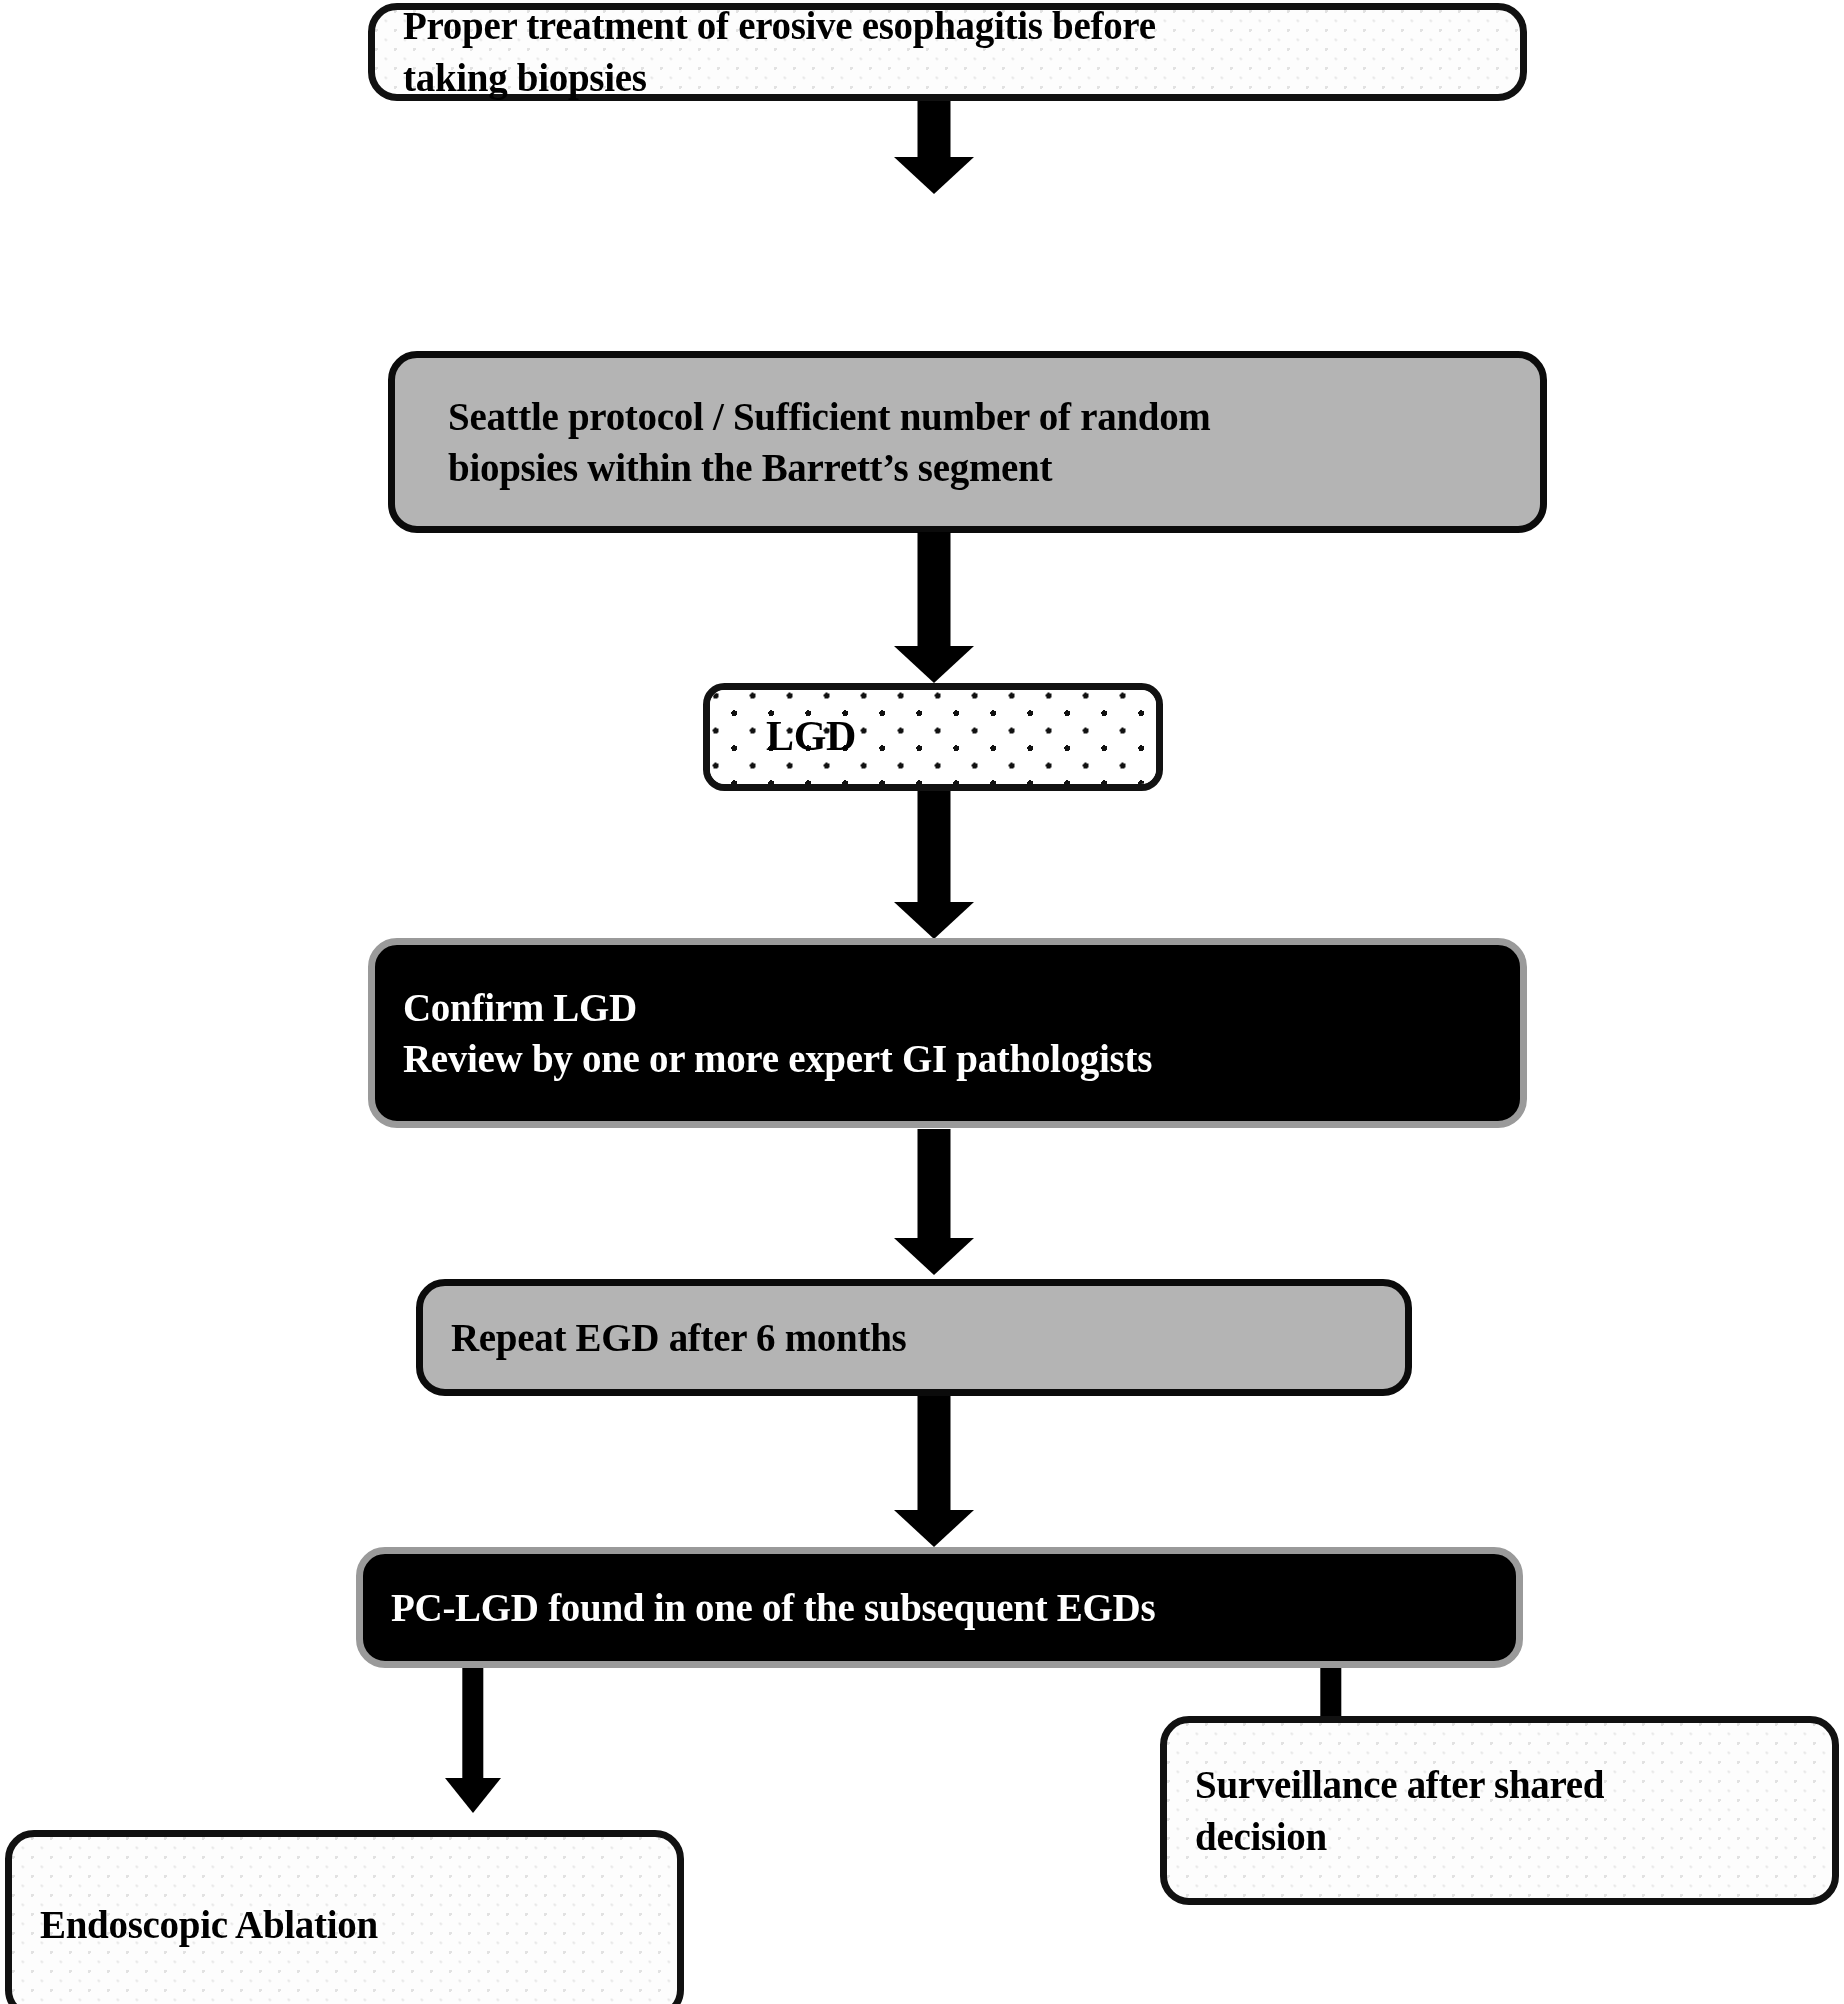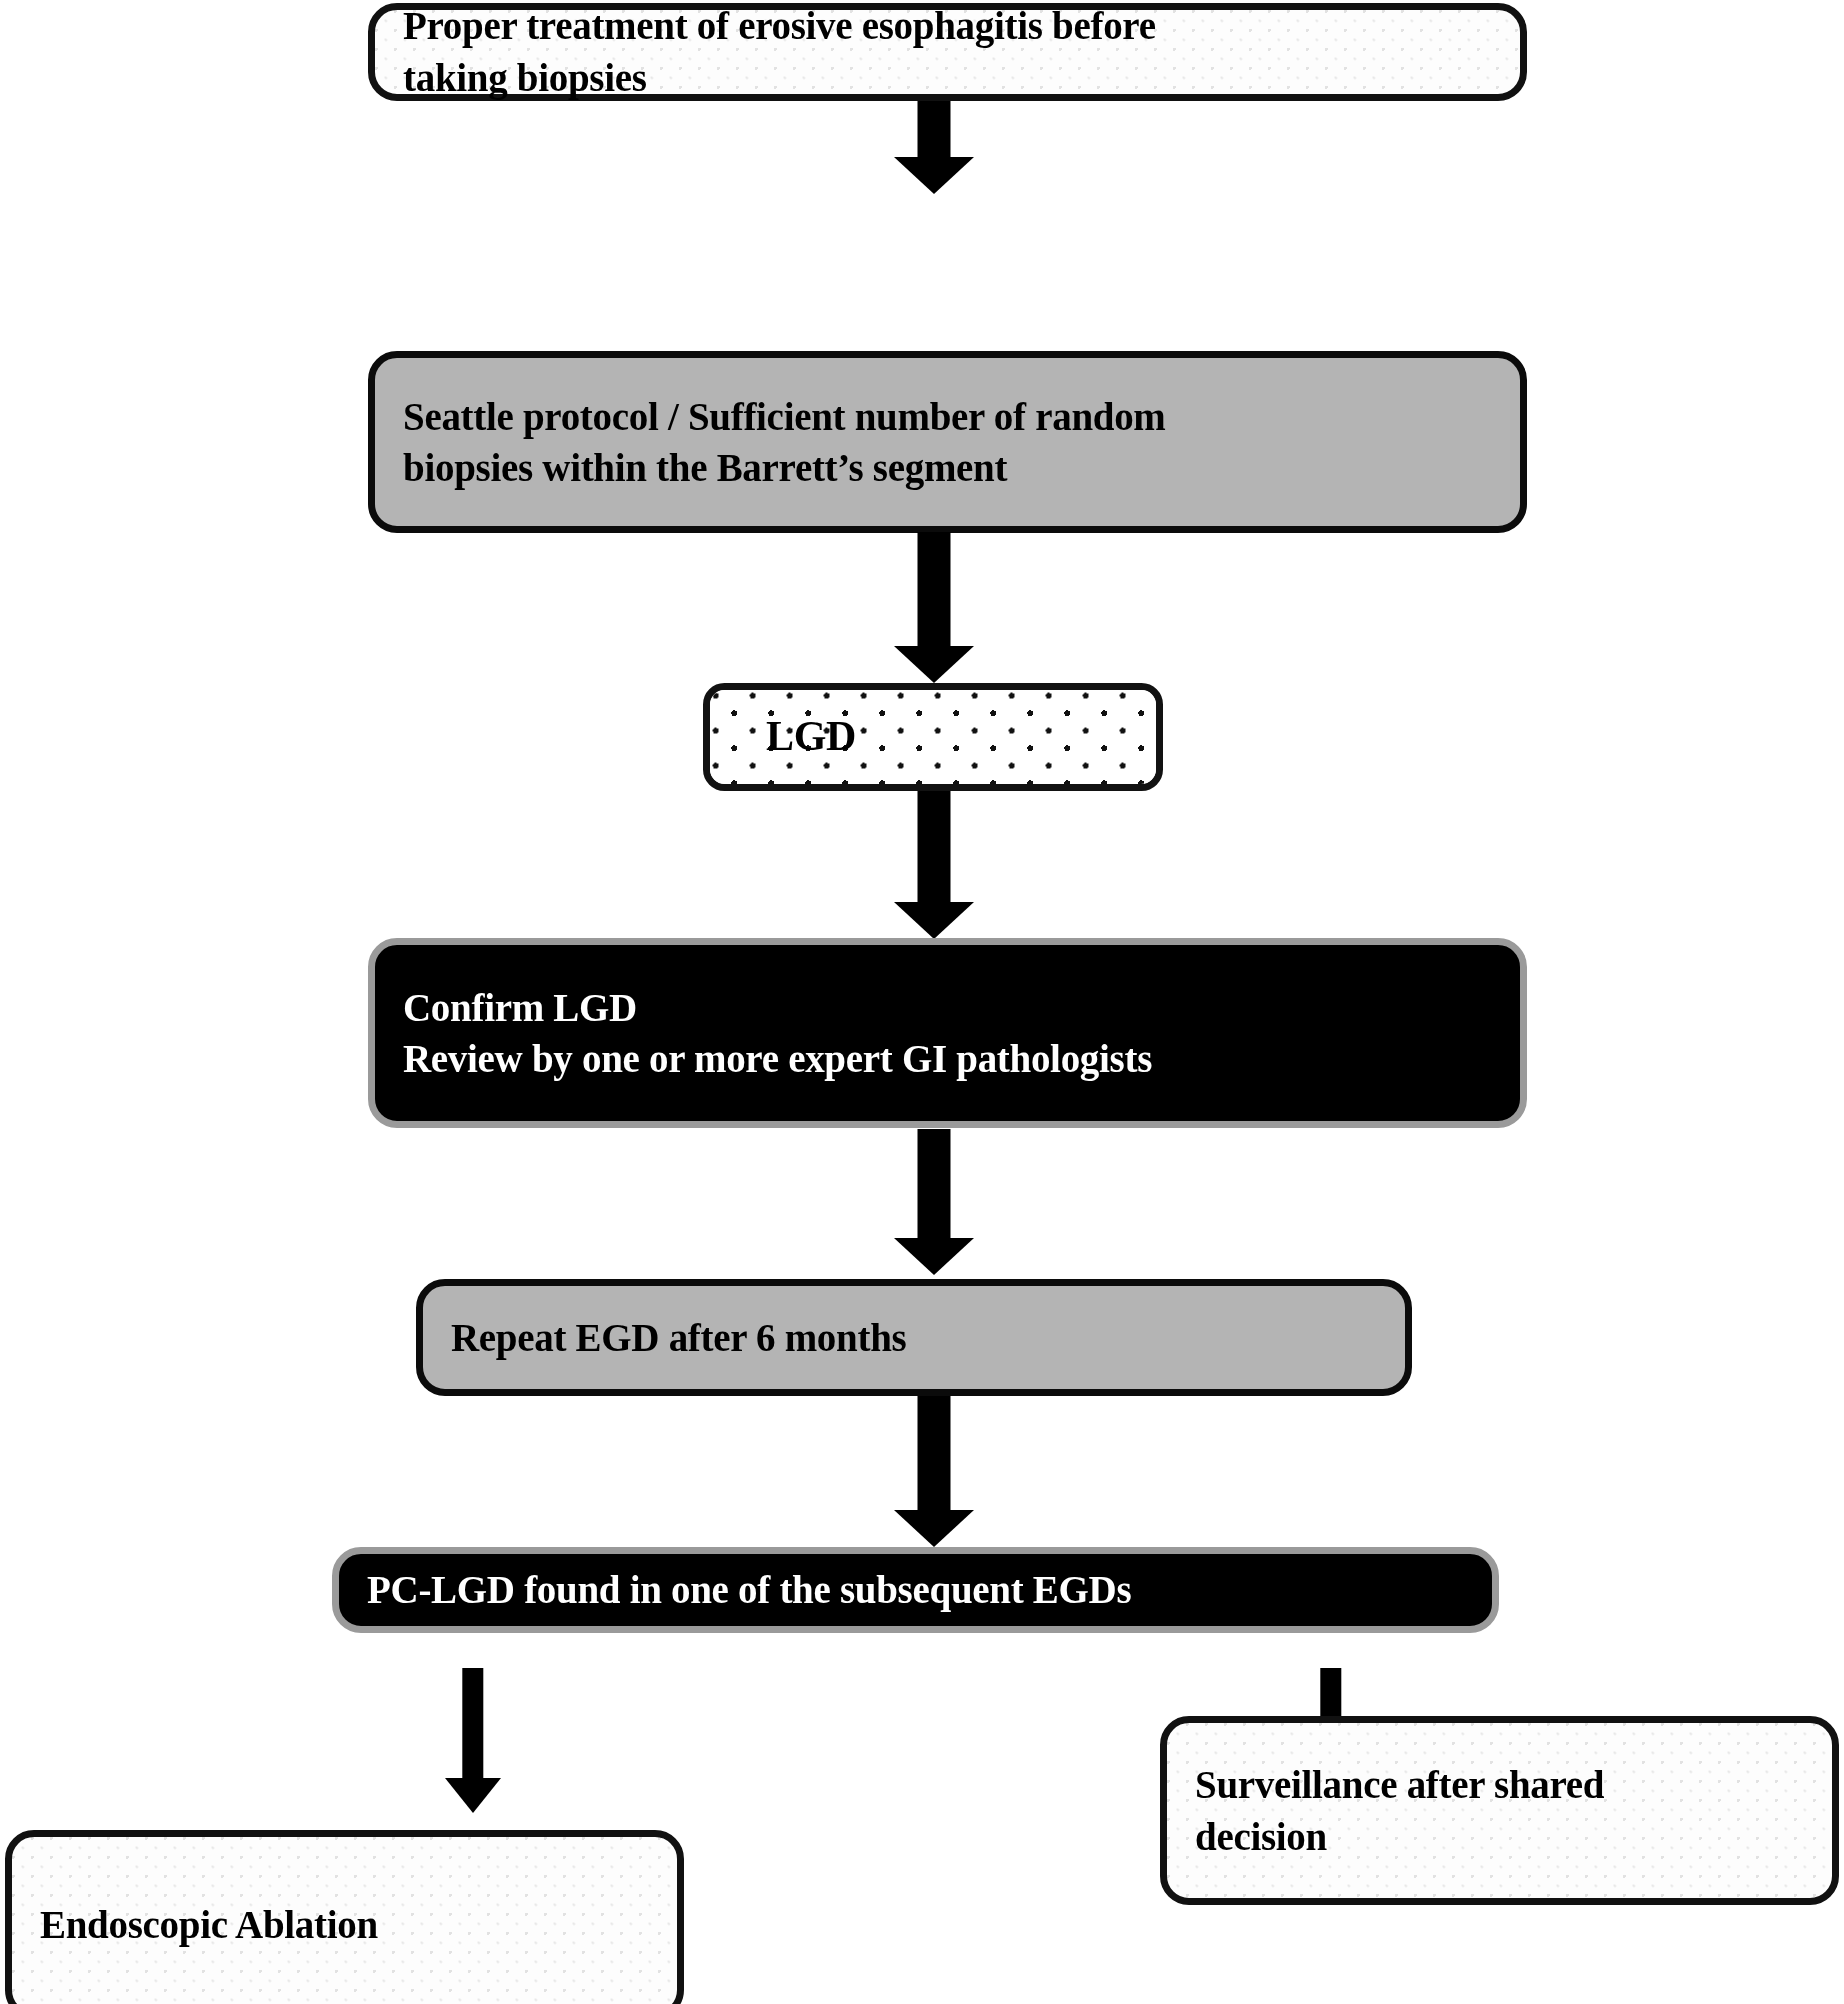--- a/index.html
+++ b/index.html
@@ -129,21 +129,21 @@
   <div class="node style-stipple" style="left:368px; top:2.5px; width:1159px; height:98px; font-size:39px;">
     <div class="label">Proper treatment of erosive esophagitis before
 taking biopsies</div>
   </div>
 
   <div class="arrow" style="left:886px; top:101px; width:95px; height:93px;">
     <div class="shaft" style="width:33px; height:59px;"></div>
     <div class="head" style="border-left-width:40px; border-right-width:40px; border-top-width:37px;"></div>
   </div>
 
-  <div class="node style-gray" style="left:368px; top:351px; width:1159px; height:182px; font-size:39px;">
+  <div class="node style-gray" style="left:388px; top:351px; width:1159px; height:182px; font-size:39px;padding-left:25px;">
     <div class="label">Seattle protocol / Sufficient number of random
 biopsies within the Barrett’s segment</div>
   </div>
 
   <div class="arrow" style="left:886px; top:532px; width:95px; height:151px;">
     <div class="shaft" style="width:33px; height:117px;"></div>
     <div class="head" style="border-left-width:40px; border-right-width:40px; border-top-width:37px;"></div>
   </div>
 
   <div class="node style-dots" style="left:703px; top:683px; width:460px; height:108px; font-size:42px;padding-left:28px;">
@@ -168,21 +168,21 @@
 
   <div class="node style-gray" style="left:416px; top:1279px; width:996px; height:117px; font-size:39px;">
     <div class="label">Repeat EGD after 6 months</div>
   </div>
 
   <div class="arrow" style="left:886px; top:1396px; width:95px; height:151px;">
     <div class="shaft" style="width:33px; height:117px;"></div>
     <div class="head" style="border-left-width:40px; border-right-width:40px; border-top-width:37px;"></div>
   </div>
 
-  <div class="node style-black" style="left:332px; top:1547px; width:1167px; height:86px; font-size:39px;">
+  <div class="node style-black" style="left:356px; top:1547px; width:1167px; height:121px; font-size:39px;">
     <div class="label">PC-LGD found in one of the subsequent EGDs</div>
   </div>
 
   <div class="arrow" style="left:435px; top:1668px; width:76px; height:145px;">
     <div class="shaft" style="width:21.4px; height:111px;"></div>
     <div class="head" style="border-left-width:28px; border-right-width:28px; border-top-width:35px;"></div>
   </div>
 
   <div class="arrow" style="left:1293px; top:1668px; width:76px; height:145px;">
     <div class="shaft" style="width:21.4px; height:111px;"></div>

